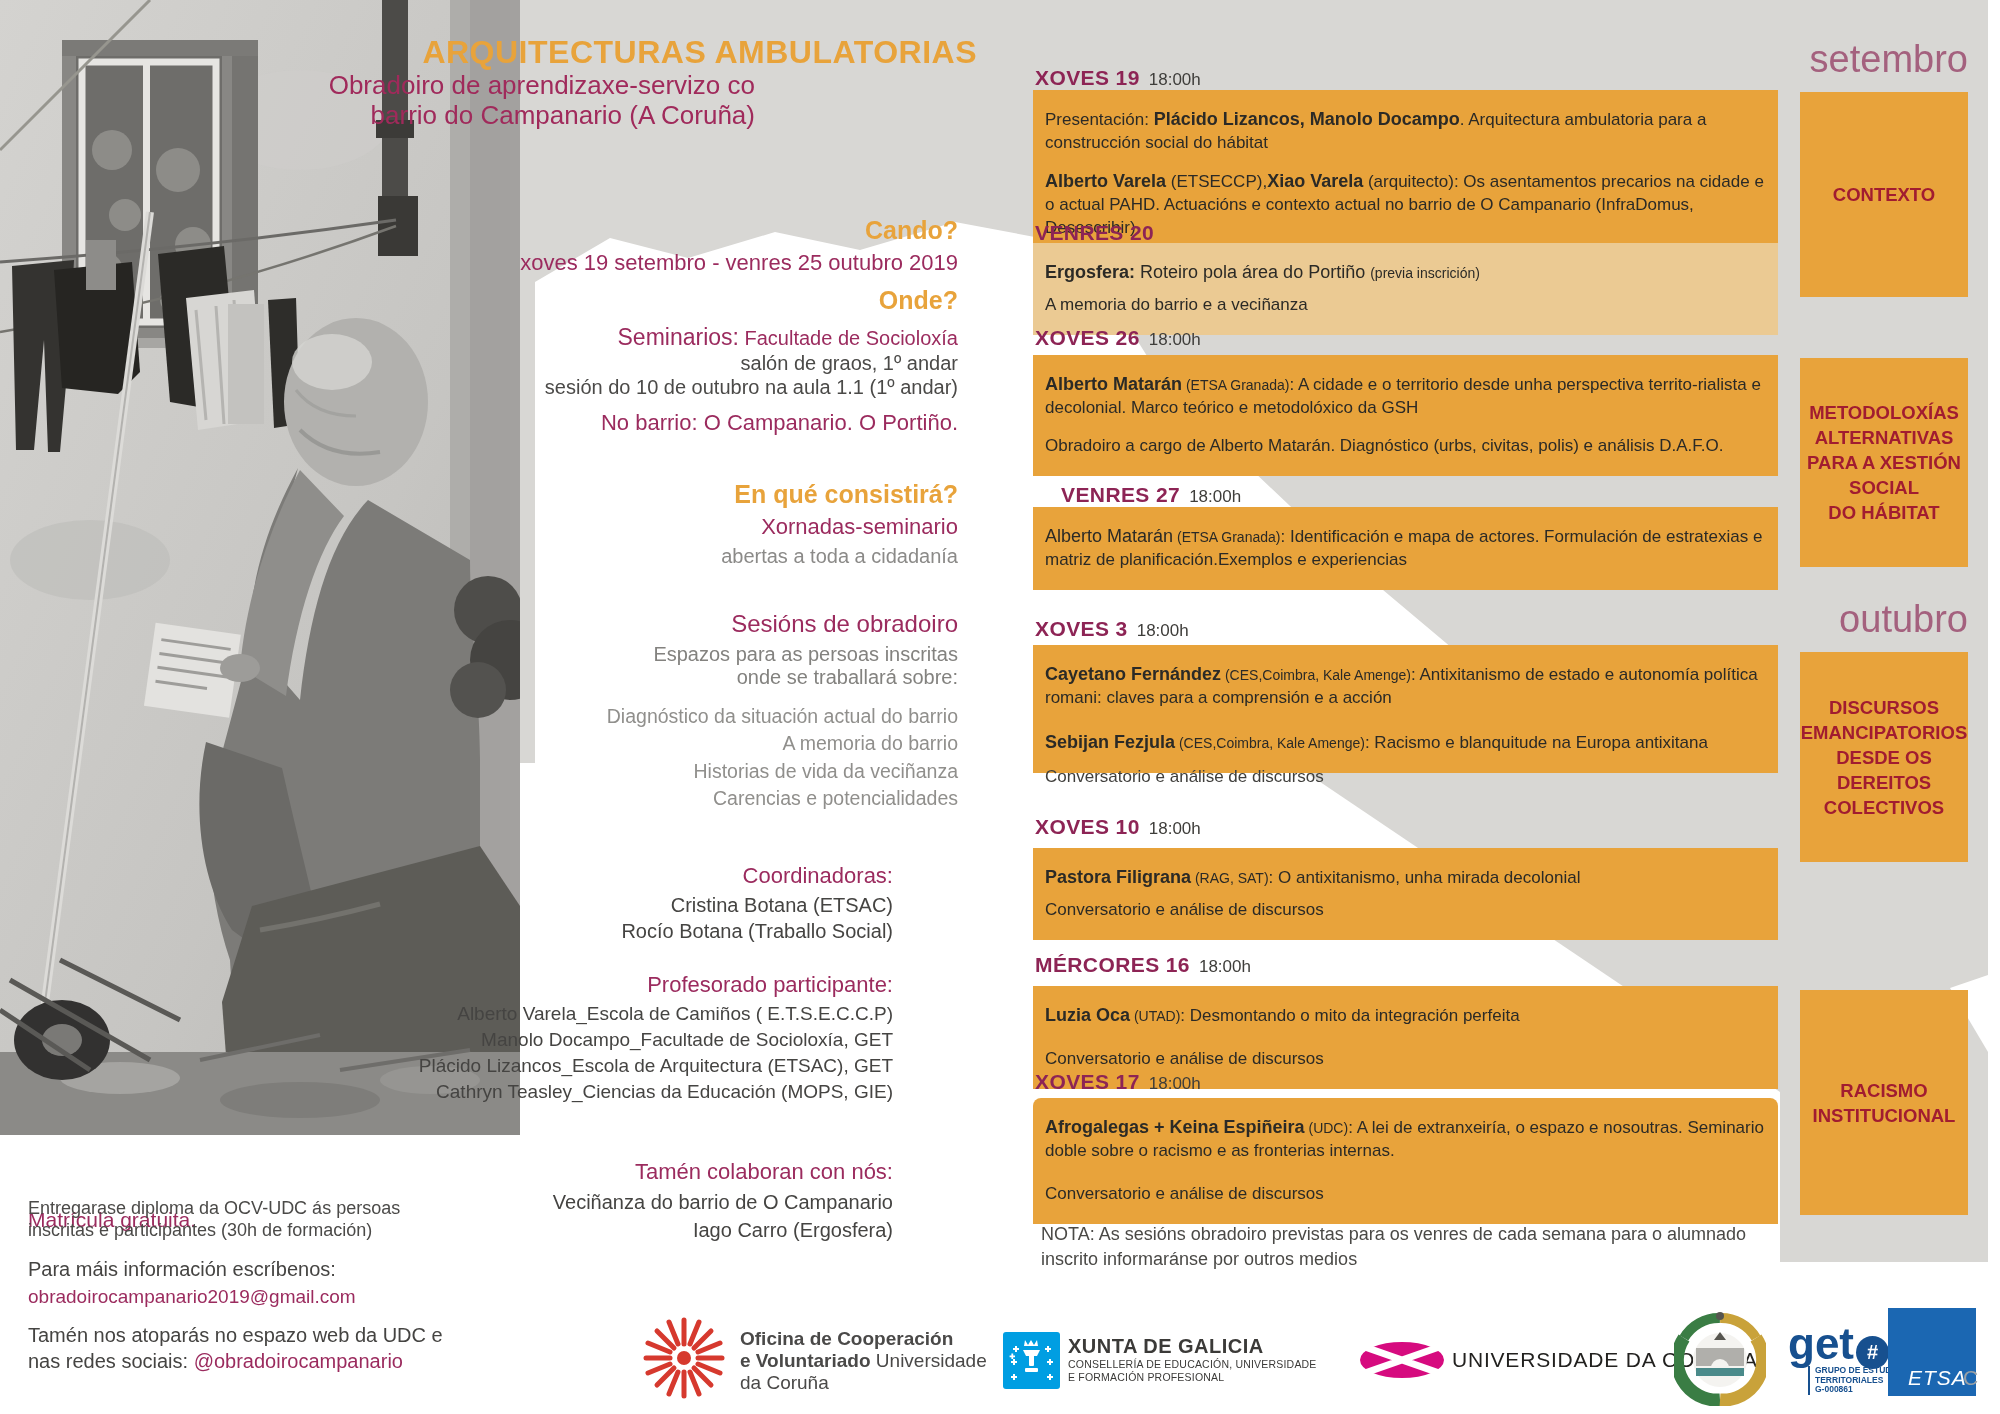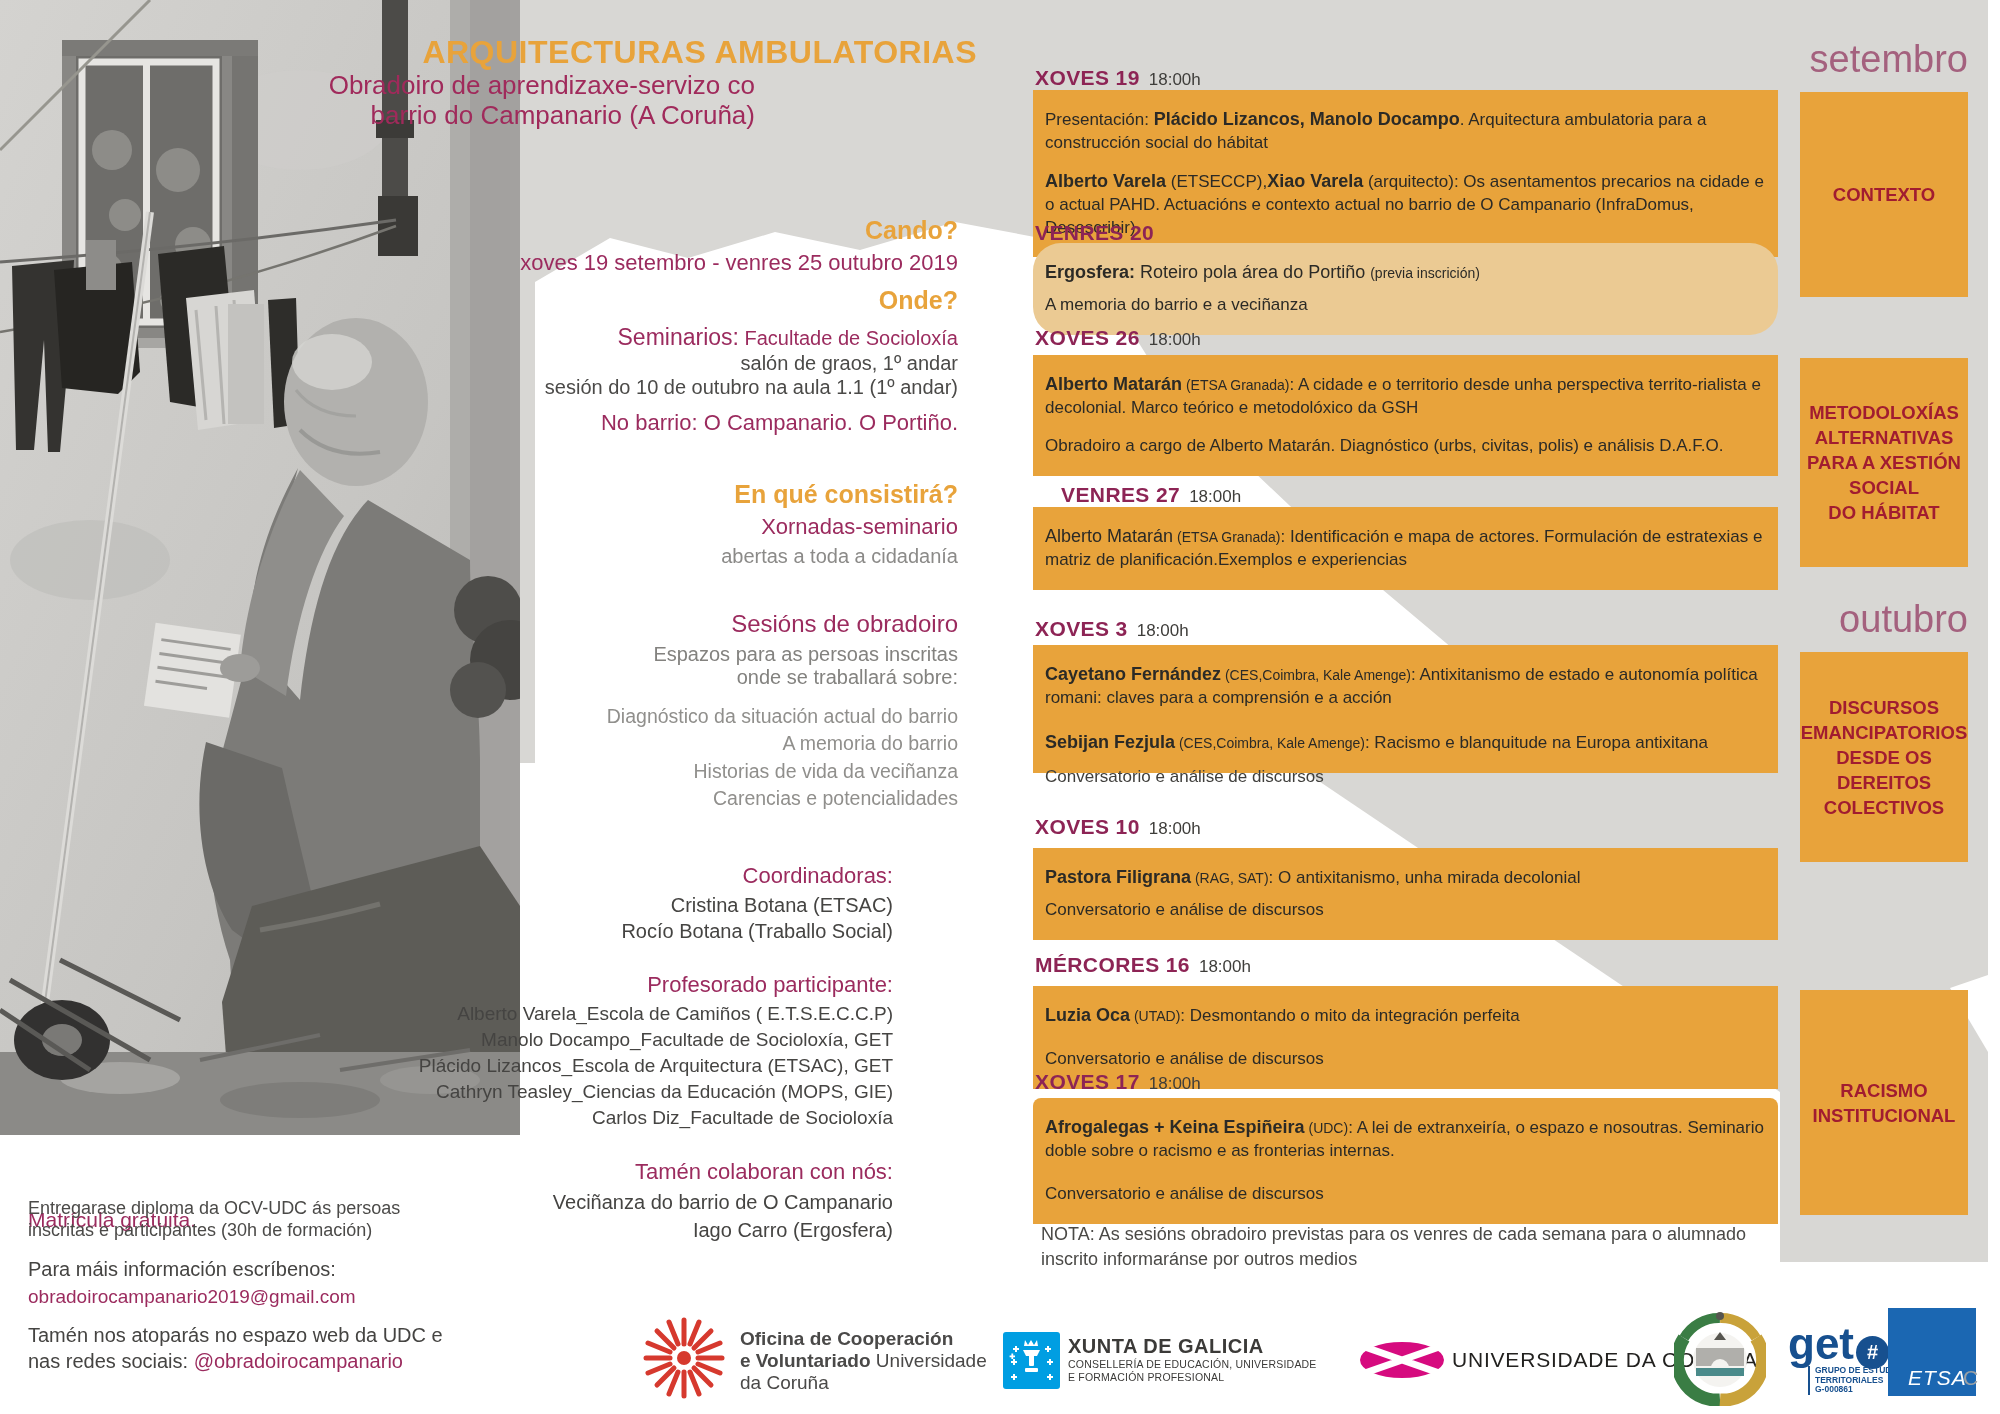--- a/index.html
+++ b/index.html
@@ -40,21 +40,21 @@
   .mat-maroon{font-size:19px;color:#9b2b5e;}
 
   
   .schedule{position:absolute;left:1033px;top:0;width:745px;}
   .sch-header{position:absolute;left:2px;white-space:nowrap;}
   .sch-header .day{font-size:21px;font-weight:bold;color:#8d2455;letter-spacing:.4px;}
   .sch-header .time{font-size:17px;color:#3e3d3a;margin-left:9px;}
   .sch-box{position:absolute;left:0;width:721px;padding:18px 12px;font-size:17px;
            color:#2b2a26;line-height:1.33;}
   .sch-box.orange{background:#e8a33b;}
-  .sch-box.tan{background:#ebca93;border-radius:28px;}
+  .sch-box.tan{background:#ebca93;}
   .sch-box.plain{background:transparent;color:#3f3e3b;padding:4px 12px;}
   .sch-line.follow{margin-top:9px;}
   .seg-b{font-weight:bold;font-size:18px;}
   .seg-n{font-size:18px;}
   .seg-s{font-size:14px;}
   .sch-note{position:absolute;left:8px;font-size:18px;color:#4a4946;line-height:25px;white-space:nowrap;}
 
   
   .month{position:absolute;right:32px;text-align:right;font-size:38px;color:#a4617e;white-space:nowrap;}
   .rail-box{position:absolute;left:1800px;width:168px;background:#e8a33b;display:flex;
@@ -202,21 +202,20 @@
     <div class="t-name" style="top:892px;font-size:20px">
         <div>Cristina Botana (ETSAC)</div>
         <div>Rocío Botana (Traballo Social)</div>
       </div>
     <div class="t-maroon-md" style="top:972px;font-weight:normal;font-size:22px">Profesorado participante:</div>
     <div class="t-name" style="top:1001px">
         <div>Alberto Varela_Escola de Camiños ( E.T.S.E.C.C.P)</div>
         <div>Manolo Docampo_Facultade de Socioloxía, GET</div>
         <div>Plácido Lizancos_Escola de Arquitectura (ETSAC), GET</div>
         <div>Cathryn Teasley_Ciencias da Educación (MOPS, GIE)</div>
-        <div>Carlos Diz_Facultade de Socioloxía</div>
       </div>
     <div class="t-maroon-md" style="top:1159px;font-weight:normal;font-size:22px">Tamén colaboran con nós:</div>
     <div class="t-name" style="top:1188px;font-size:20px;line-height:28px">
         <div>Veciñanza do barrio de O Campanario</div>
         <div>Iago Carro (Ergosfera)</div>
       </div>
   </div>
 
   <div class="matricula">
     <div class="mat-h" style="top:1172px">Matrícula gratuita.</div>

